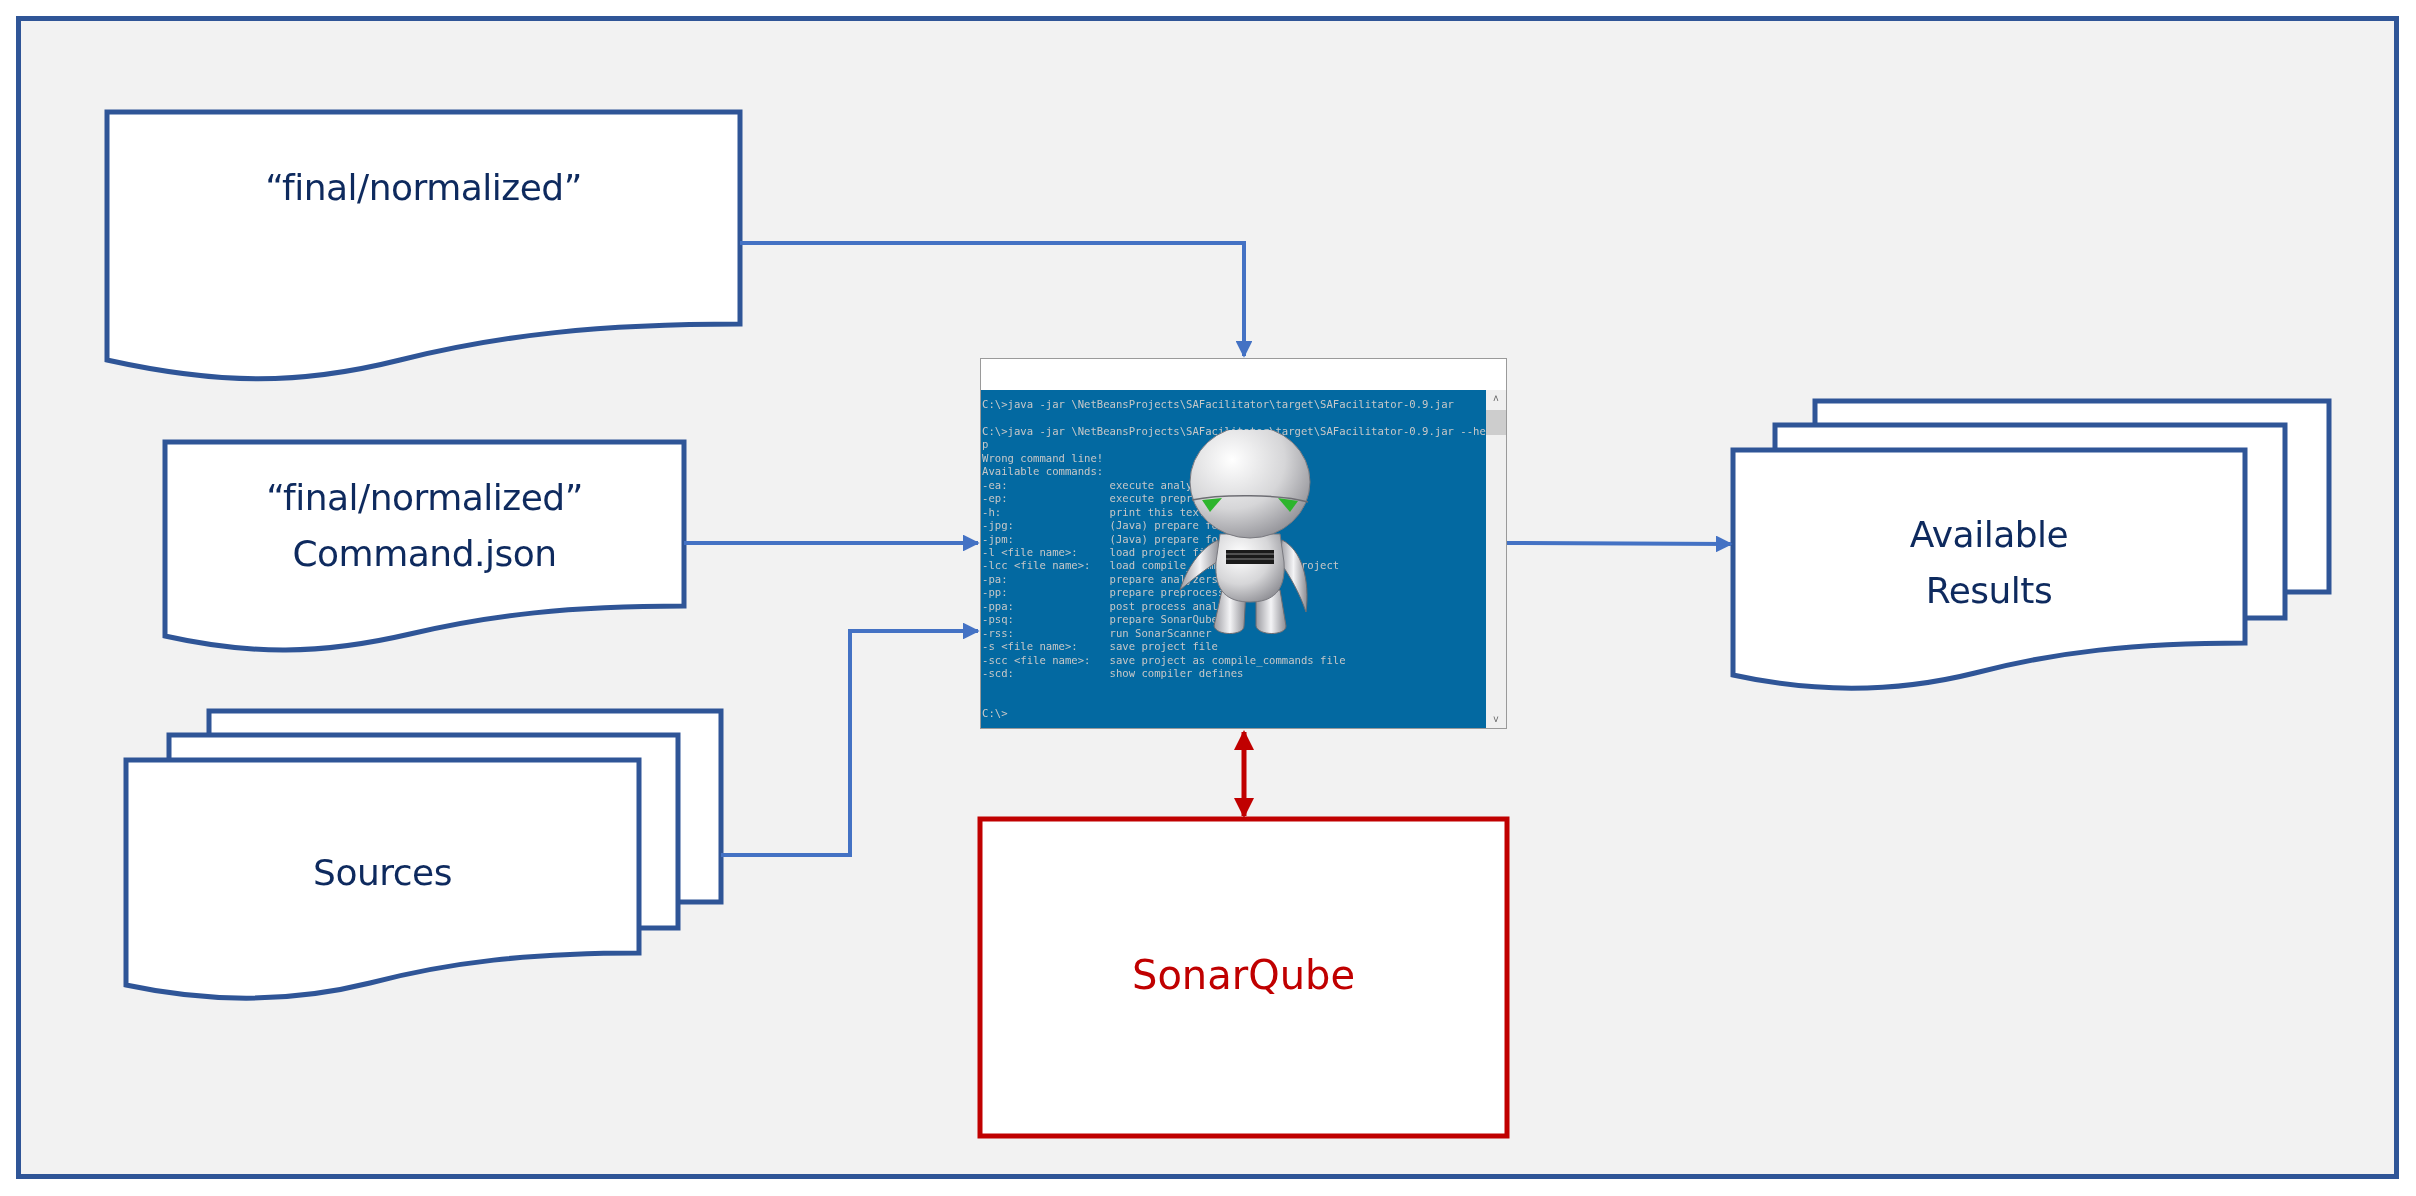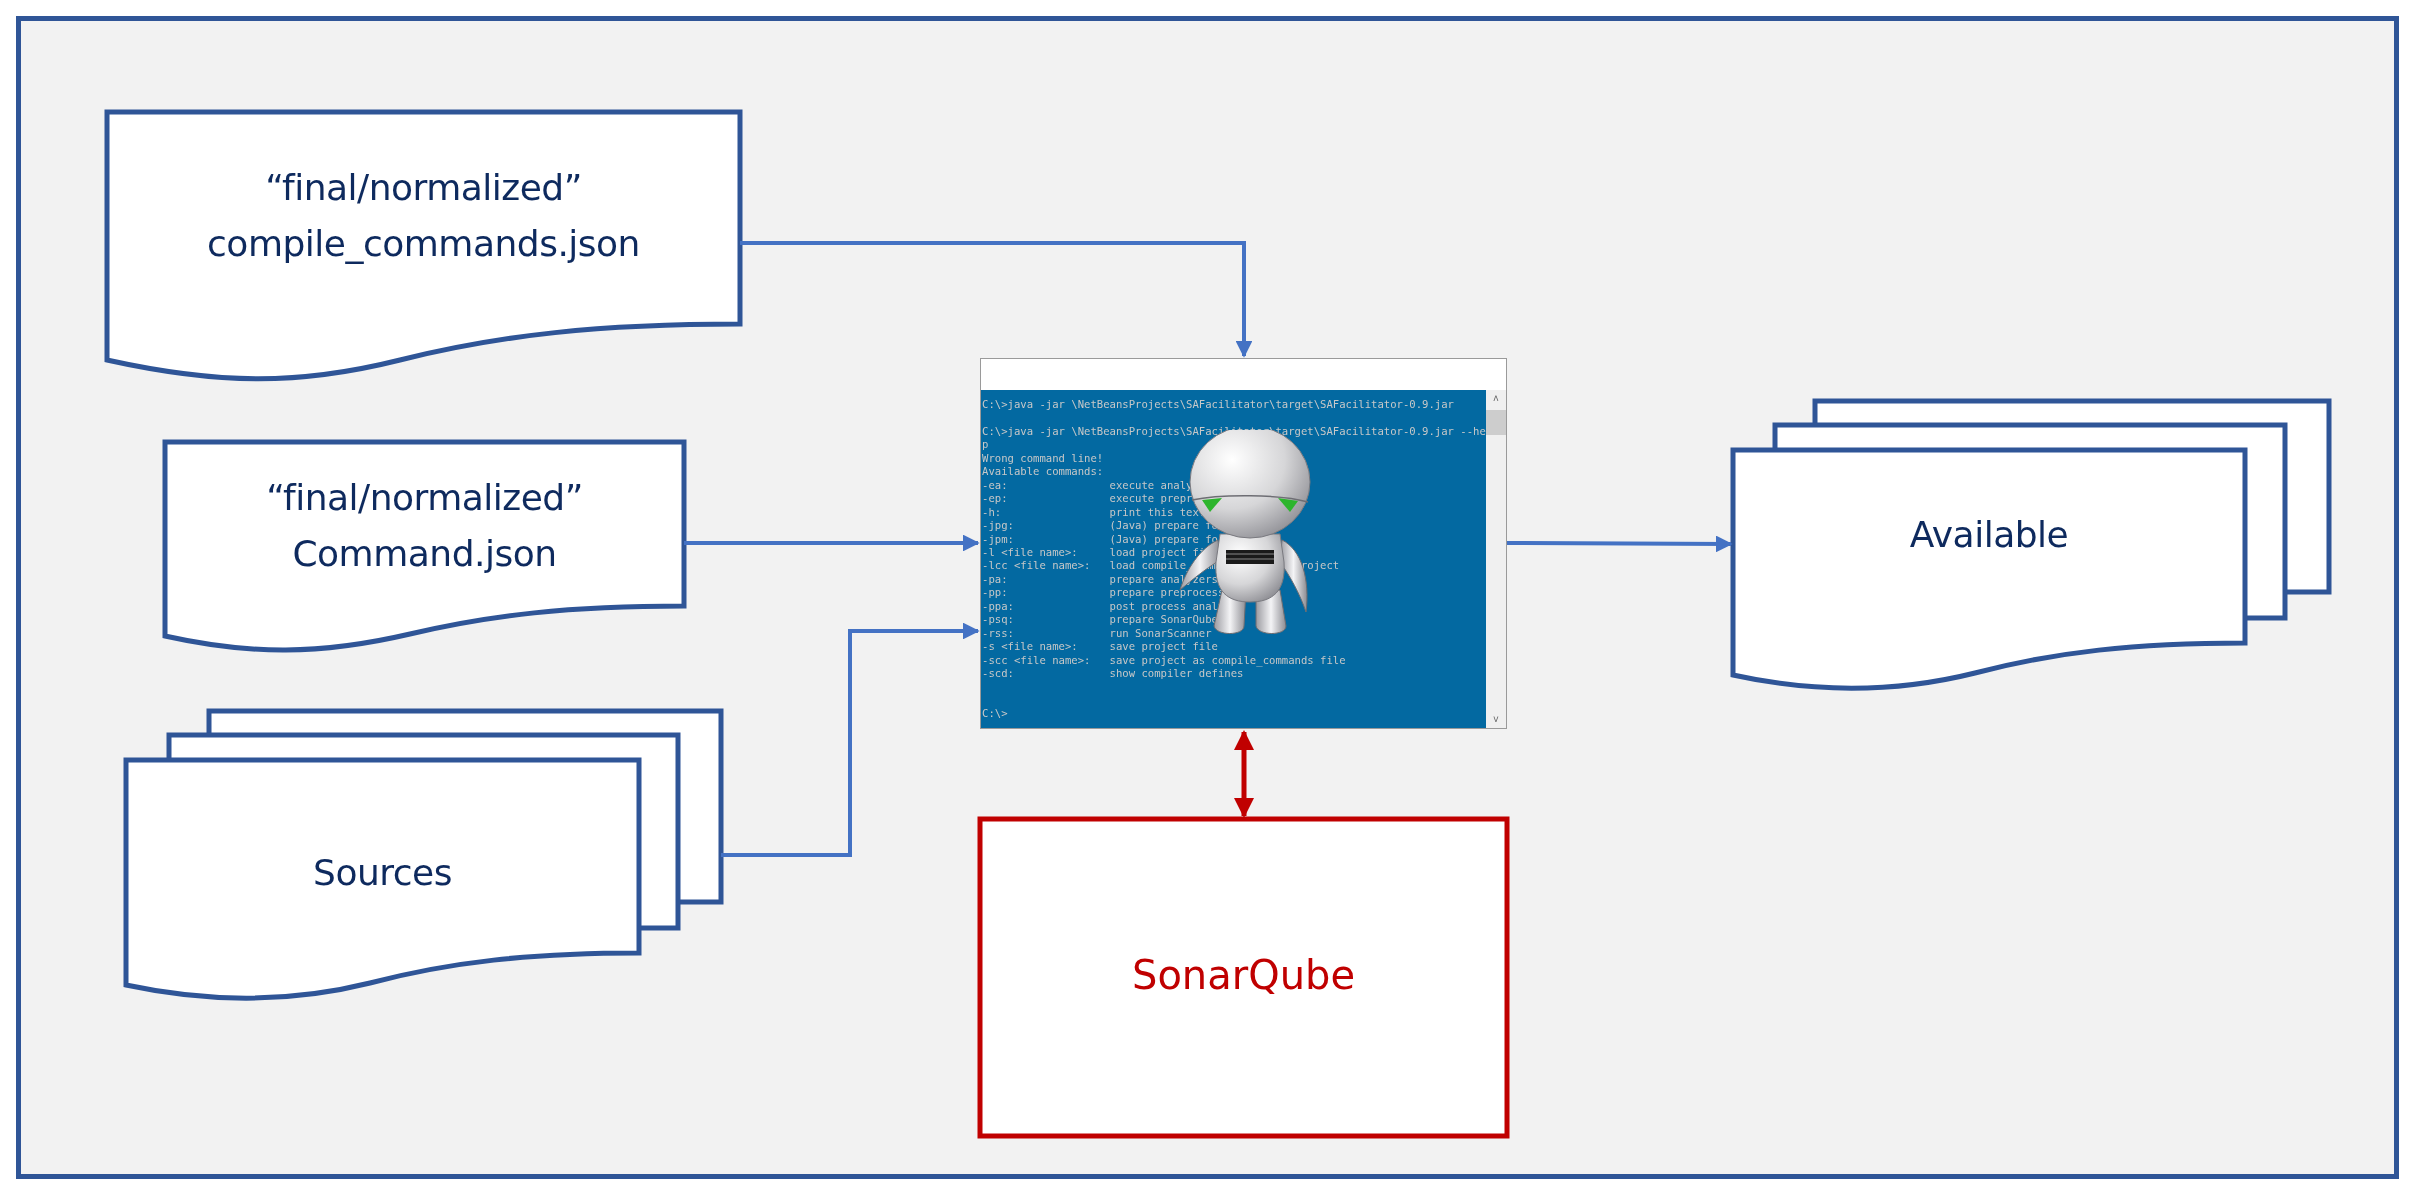--- a/index.html
+++ b/index.html
@@ -79,34 +79,34 @@
 
   <polyline points="740,243 1244,243 1244,356" fill="none" stroke="#4472C4" stroke-width="4" marker-end="url(#arrow-blue)"></polyline>
   <polyline points="684,543 978,543" fill="none" stroke="#4472C4" stroke-width="4" marker-end="url(#arrow-blue)"></polyline>
   <polyline points="721,855 850,855 850,631 978,631" fill="none" stroke="#4472C4" stroke-width="4" marker-end="url(#arrow-blue)"></polyline>
   <polyline points="1507,543 1731,544" fill="none" stroke="#4472C4" stroke-width="4" marker-end="url(#arrow-blue)"></polyline>
   <line x1="1244" y1="732" x2="1244" y2="816" stroke="#C00000" stroke-width="5" marker-start="url(#arrow-red)" marker-end="url(#arrow-red)"></line>
 </svg>
 
 <div class="doc-label" style="left:107px; top:160px; width:633px;">
   <span>“final/normalized”</span>
-  <span>compile_commands.json</span>
 </div>
 
 <div class="doc-label" style="left:165px; top:470px; width:519px;">
   <span>“final/normalized”</span>
   <span>Command.json</span>
 </div>
 
 <div class="doc-label" style="left:126px; top:845px; width:513px;">
   <span>Sources</span>
 </div>
 
 <div class="doc-label" style="left:1733px; top:507px; width:512px;">
   <span>Available</span>
+  <span>Results</span>
 </div>
 
 <div id="analyzers-label" style="left:980px; top:952px; width:527px;">SonarQube</div>
 
 <div id="cmd-window">
   <div id="cmd-console">
     <div id="cmd-lines"><div>C:\&gt;java -jar \NetBeansProjects\SAFacilitator\target\SAFacilitator-0.9.jar</div><div>&nbsp;</div><div>C:\&gt;java -jar \NetBeansProjects\SAFacilitator\target\SAFacilitator-0.9.jar --hel</div><div>p</div><div>Wrong command line!</div><div>Available commands:</div><div>-ea:                execute analyzers</div><div>-ep:                execute preprocessors</div><div>-h:                 print this text</div><div>-jpg:               (Java) prepare for gradle</div><div>-jpm:               (Java) prepare for maven</div><div>-l &lt;file name&gt;:     load project file</div><div>-lcc &lt;file name&gt;:   load compile_commands as new project</div><div>-pa:                prepare analyzers</div><div>-pp:                prepare preprocessors</div><div>-ppa:               post process analyses</div><div>-psq:               prepare SonarQube</div><div>-rss:               run SonarScanner</div><div>-s &lt;file name&gt;:     save project file</div><div>-scc &lt;file name&gt;:   save project as compile_commands file</div><div>-scd:               show compiler defines</div><div>&nbsp;</div><div>&nbsp;</div><div>C:\&gt;</div></div>
   </div>
   <div id="cmd-scrollbar">
     <span id="cmd-scroll-up">˄</span>

